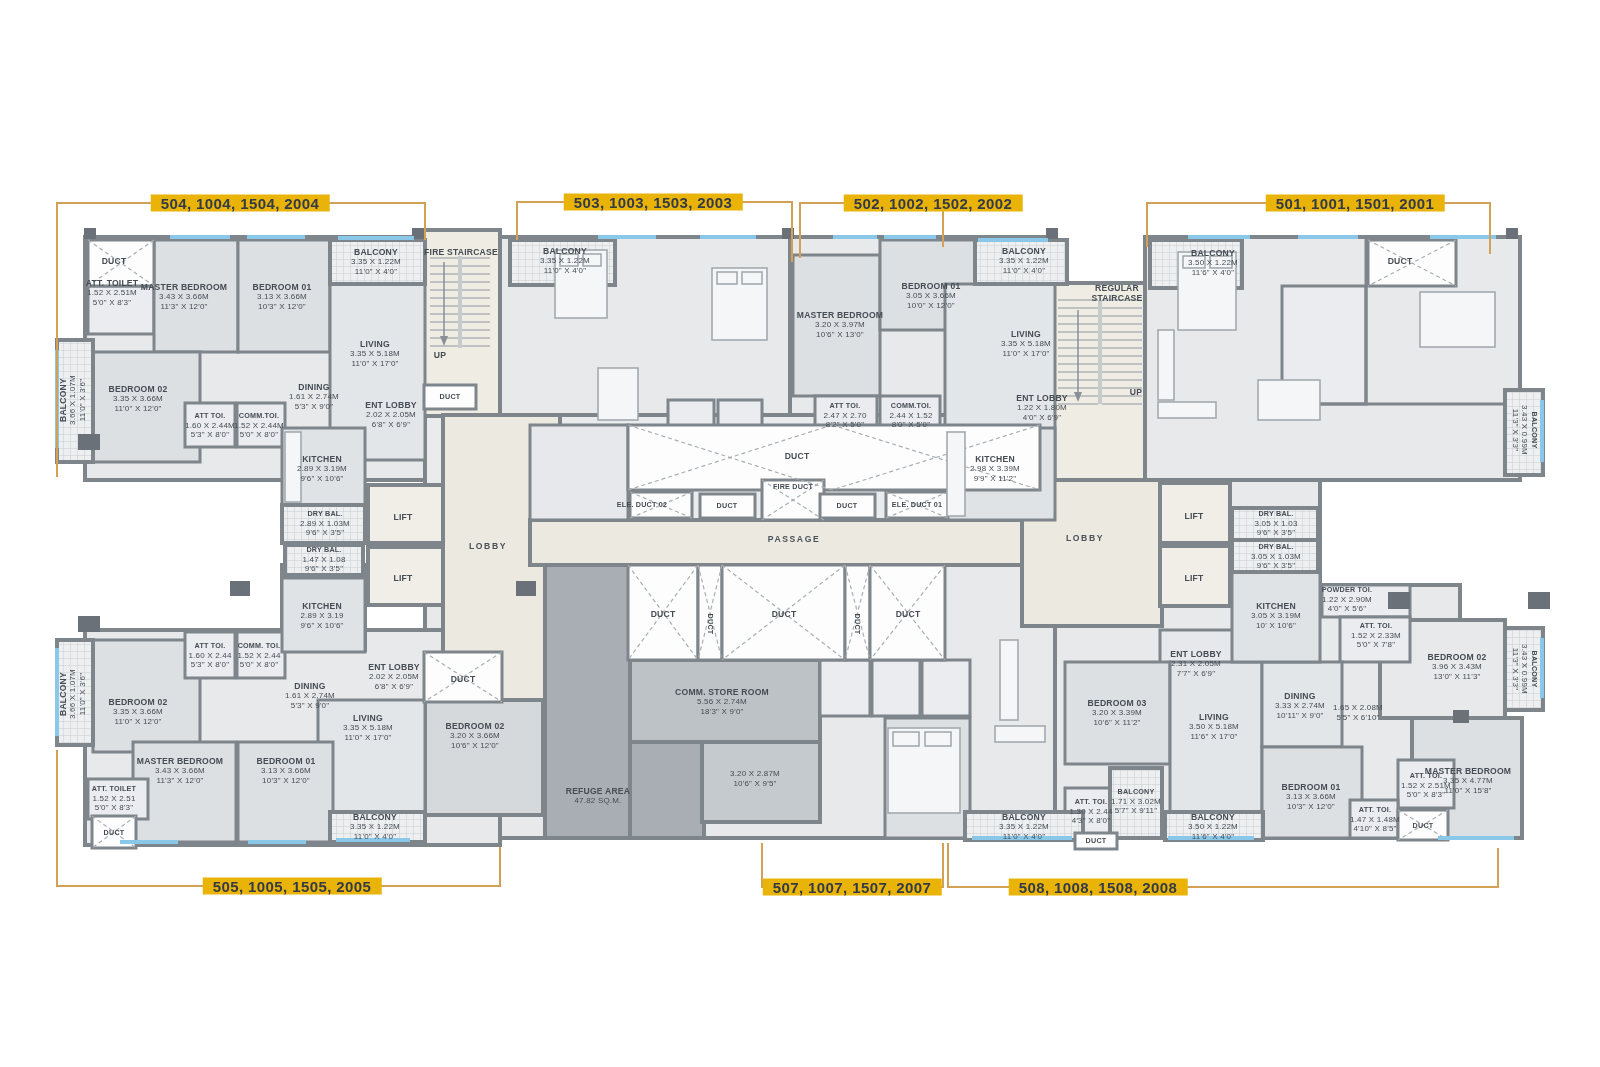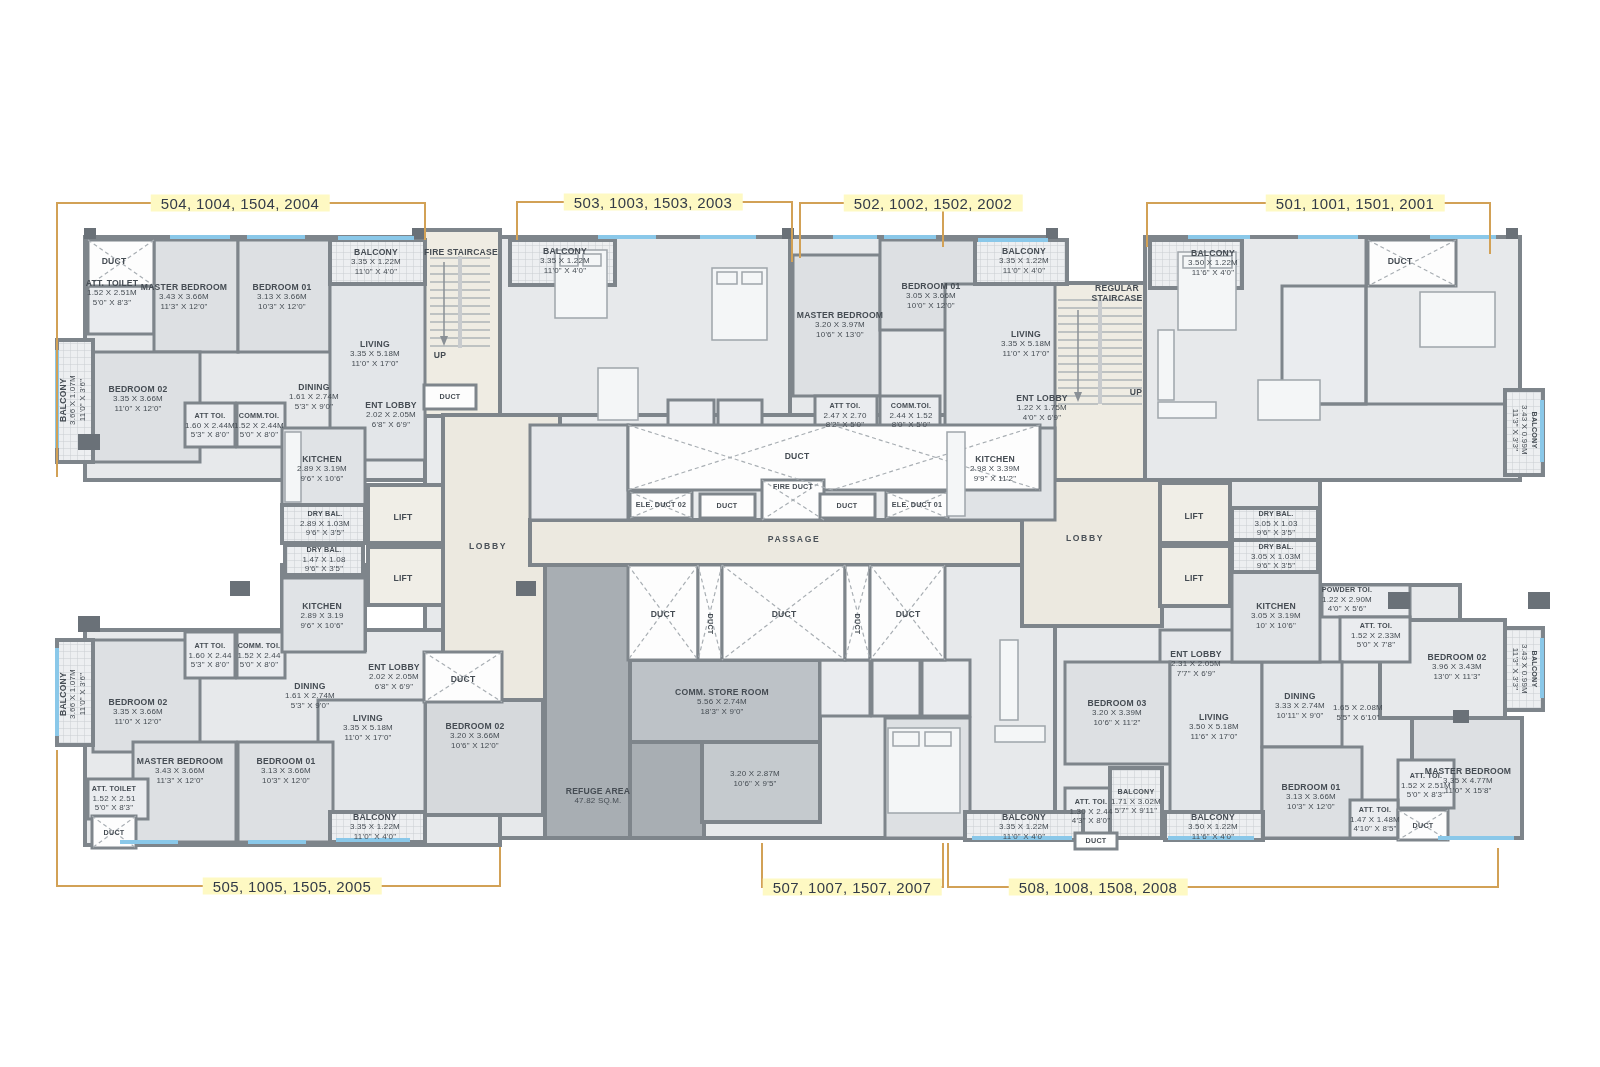--- a/index.html
+++ b/index.html
@@ -8,22 +8,22 @@
   .rlabel{position:absolute;transform:translate(-50%,-50%);text-align:center;color:#454C53;
           font-size:8.3px;line-height:1.2;letter-spacing:.2px;white-space:nowrap;font-weight:600;z-index:5;}
   .rlabel .nm{display:block;font-size:8.6px;font-weight:700;}
   .rlabel .dm{display:block;font-size:8px;font-weight:500;}
   .vertL{transform:translate(-50%,-50%) rotate(-90deg);}
   .vertR{transform:translate(-50%,-50%) rotate(90deg);}
   .tiny{font-size:7.2px;}
   .tiny .nm{font-size:7.2px;}
   .wrap70{white-space:normal;width:74px;}
   .wide{letter-spacing:1.6px;font-weight:600;color:#4A5158;}
-  .unit-label{position:absolute;transform:translate(-50%,-50%);font-size:15px;font-weight:400;color:#333B48;
-              background:#fef9c3;padding:0 10px;white-space:nowrap;letter-spacing:.4px;z-index:6;}
+  .unit-label{position:absolute;transform:translate(-50%,-50%);font-size:15px;font-weight:700;color:#333B48;
+              background:#eab308;padding:0 10px;white-space:nowrap;letter-spacing:.4px;z-index:6;}
 </style>
 </head>
 <body>
 
 <div id="canvas">
 
 <svg id="plan-svg" width="1600" height="1067" viewBox="0 0 1600 1067">
   <defs>
     <pattern id="hatch" width="7" height="7" patternUnits="userSpaceOnUse">
       <rect width="7" height="7" fill="#EDEFF1"></rect>
@@ -374,21 +374,21 @@
     </div>
 <div class="rlabel wide" style="left:794px;top:539px">
       <span class="nm">PASSAGE</span>
     </div>
 <div class="rlabel" style="left:797px;top:456px">
       <span class="nm">DUCT</span>
     </div>
 <div class="rlabel tiny" style="left:793px;top:487px">
       <span class="nm">FIRE DUCT</span>
     </div>
-<div class="rlabel tiny" style="left:661px;top:505px">
+<div class="rlabel tiny" style="left:642px;top:505px">
       <span class="nm">ELE. DUCT 02</span>
     </div>
 <div class="rlabel tiny" style="left:727px;top:506px">
       <span class="nm">DUCT</span>
     </div>
 <div class="rlabel tiny" style="left:847px;top:506px">
       <span class="nm">DUCT</span>
     </div>
 <div class="rlabel tiny" style="left:917px;top:505px">
       <span class="nm">ELE. DUCT 01</span>
@@ -429,21 +429,21 @@
       <span class="dm">3.35 X 1.22M</span>
       <span class="dm">11'0" X 4'0"</span>
     </div>
 <div class="rlabel" style="left:1026px;top:344px">
       <span class="nm">LIVING</span>
       <span class="dm">3.35 X 5.18M</span>
       <span class="dm">11'0" X 17'0"</span>
     </div>
 <div class="rlabel" style="left:1042px;top:408px">
       <span class="nm">ENT LOBBY</span>
-      <span class="dm">1.22 X 1.75M</span>
+      <span class="dm">1.22 X 1.80M</span>
       <span class="dm">4'0" X 6'9"</span>
     </div>
 <div class="rlabel tiny" style="left:845px;top:416px">
       <span class="nm">ATT TOI.</span>
       <span class="dm">2.47 X 2.70</span>
       <span class="dm">8'2" X 5'0"</span>
     </div>
 <div class="rlabel tiny" style="left:911px;top:416px">
       <span class="nm">COMM.TOI.</span>
       <span class="dm">2.44 X 1.52</span>

